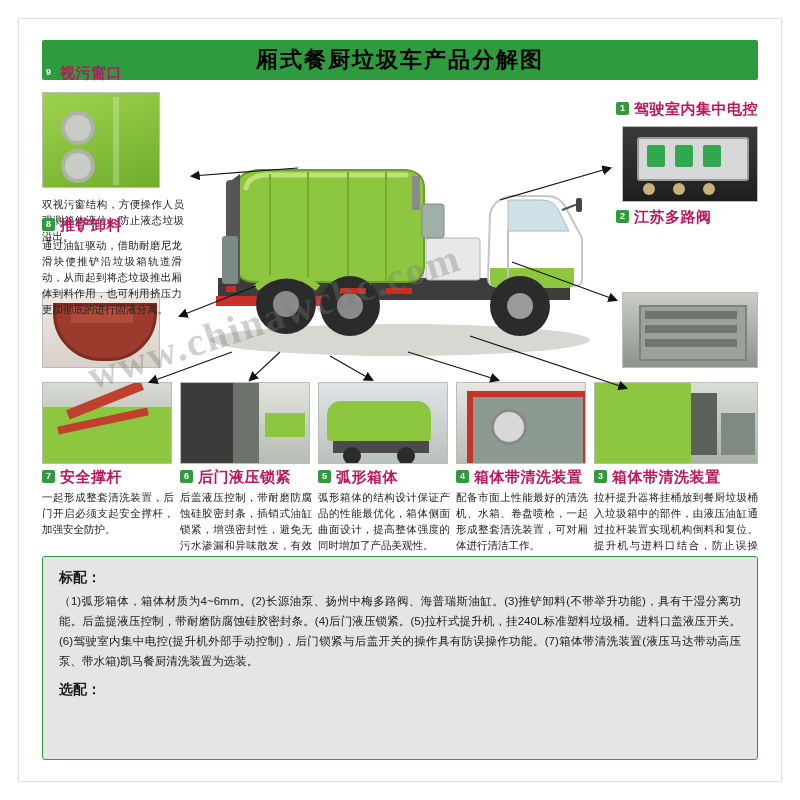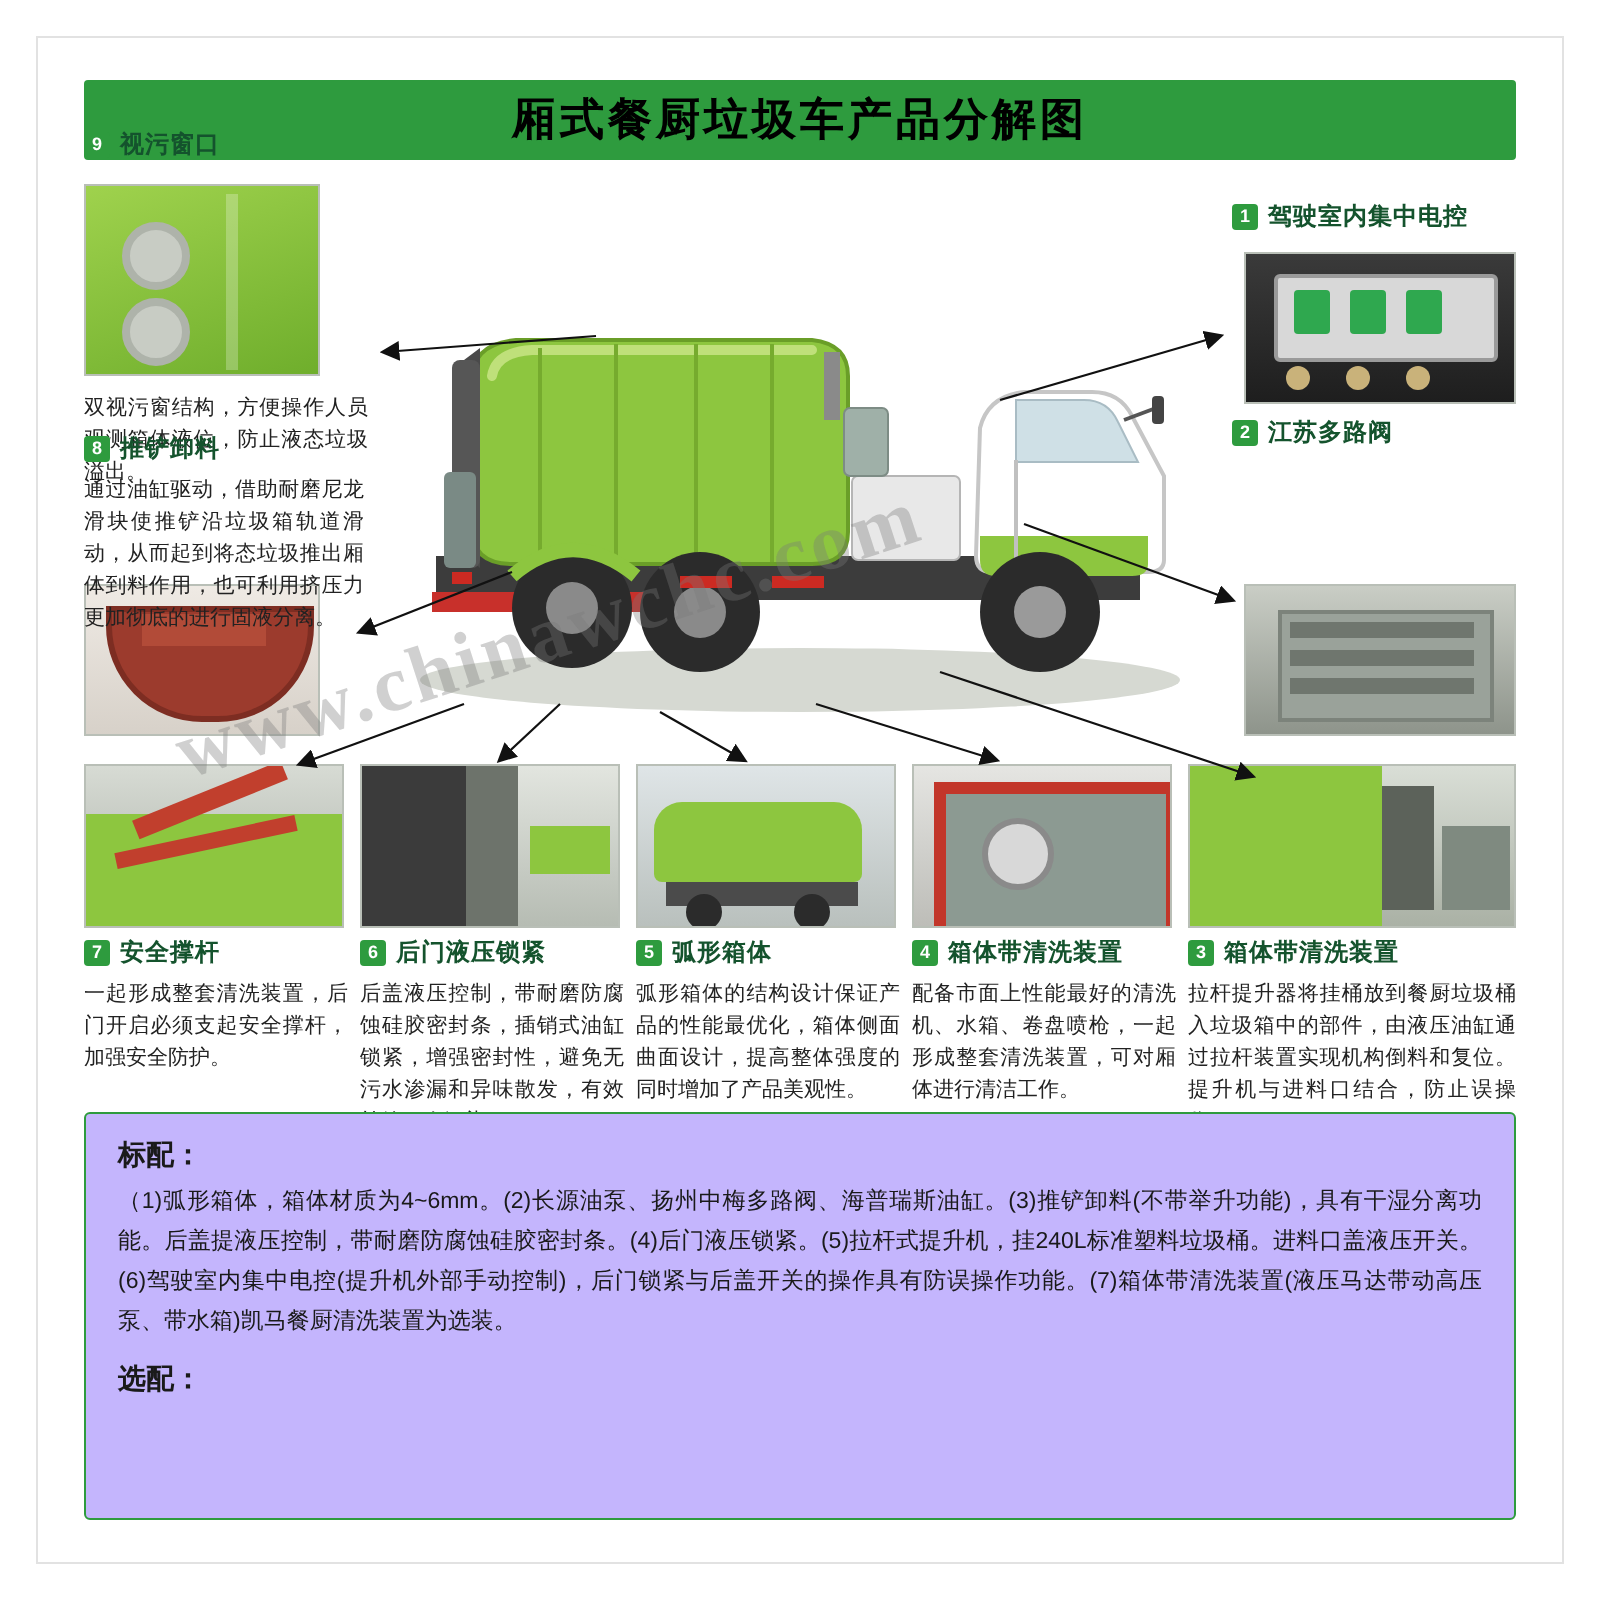--- a/index.html
+++ b/index.html
@@ -69,23 +69,23 @@
     width: 13px;
     height: 13px;
     background: #2e9b3e;
     color: #fff;
     font-size: 9px;
     font-weight: bold;
     border-radius: 2px;
     flex: 0 0 auto;
   }
   .head-title {
-    font-size: 12px;
-    font-weight: bold;
-    color: #14532d;
+    font-size: 15px;
+    font-weight: bold;
+    color: #be185d;
     letter-spacing: 0.5px;
   }
   .body-text {
     font-size: 10.5px;
     line-height: 16px;
     color: #222;
     text-align: justify;
   }
   
   #arrows {
@@ -99,21 +99,21 @@
   .spec-box {
     position: absolute;
     left: 42px;
     top: 556px;
     width: 716px;
     height: 204px;
     border: 1.5px solid #2e9b3e;
     border-radius: 3px;
     box-sizing: border-box;
     padding: 12px 16px;
-    background: #c4b5fd;
+    background: #e5e5e5;
   }
   .spec-head {
     font-size: 14px;
     font-weight: bold;
     color: #1a1a1a;
     margin-bottom: 4px;
   }
   .spec-body {
     font-size: 11.5px;
     line-height: 20px;

